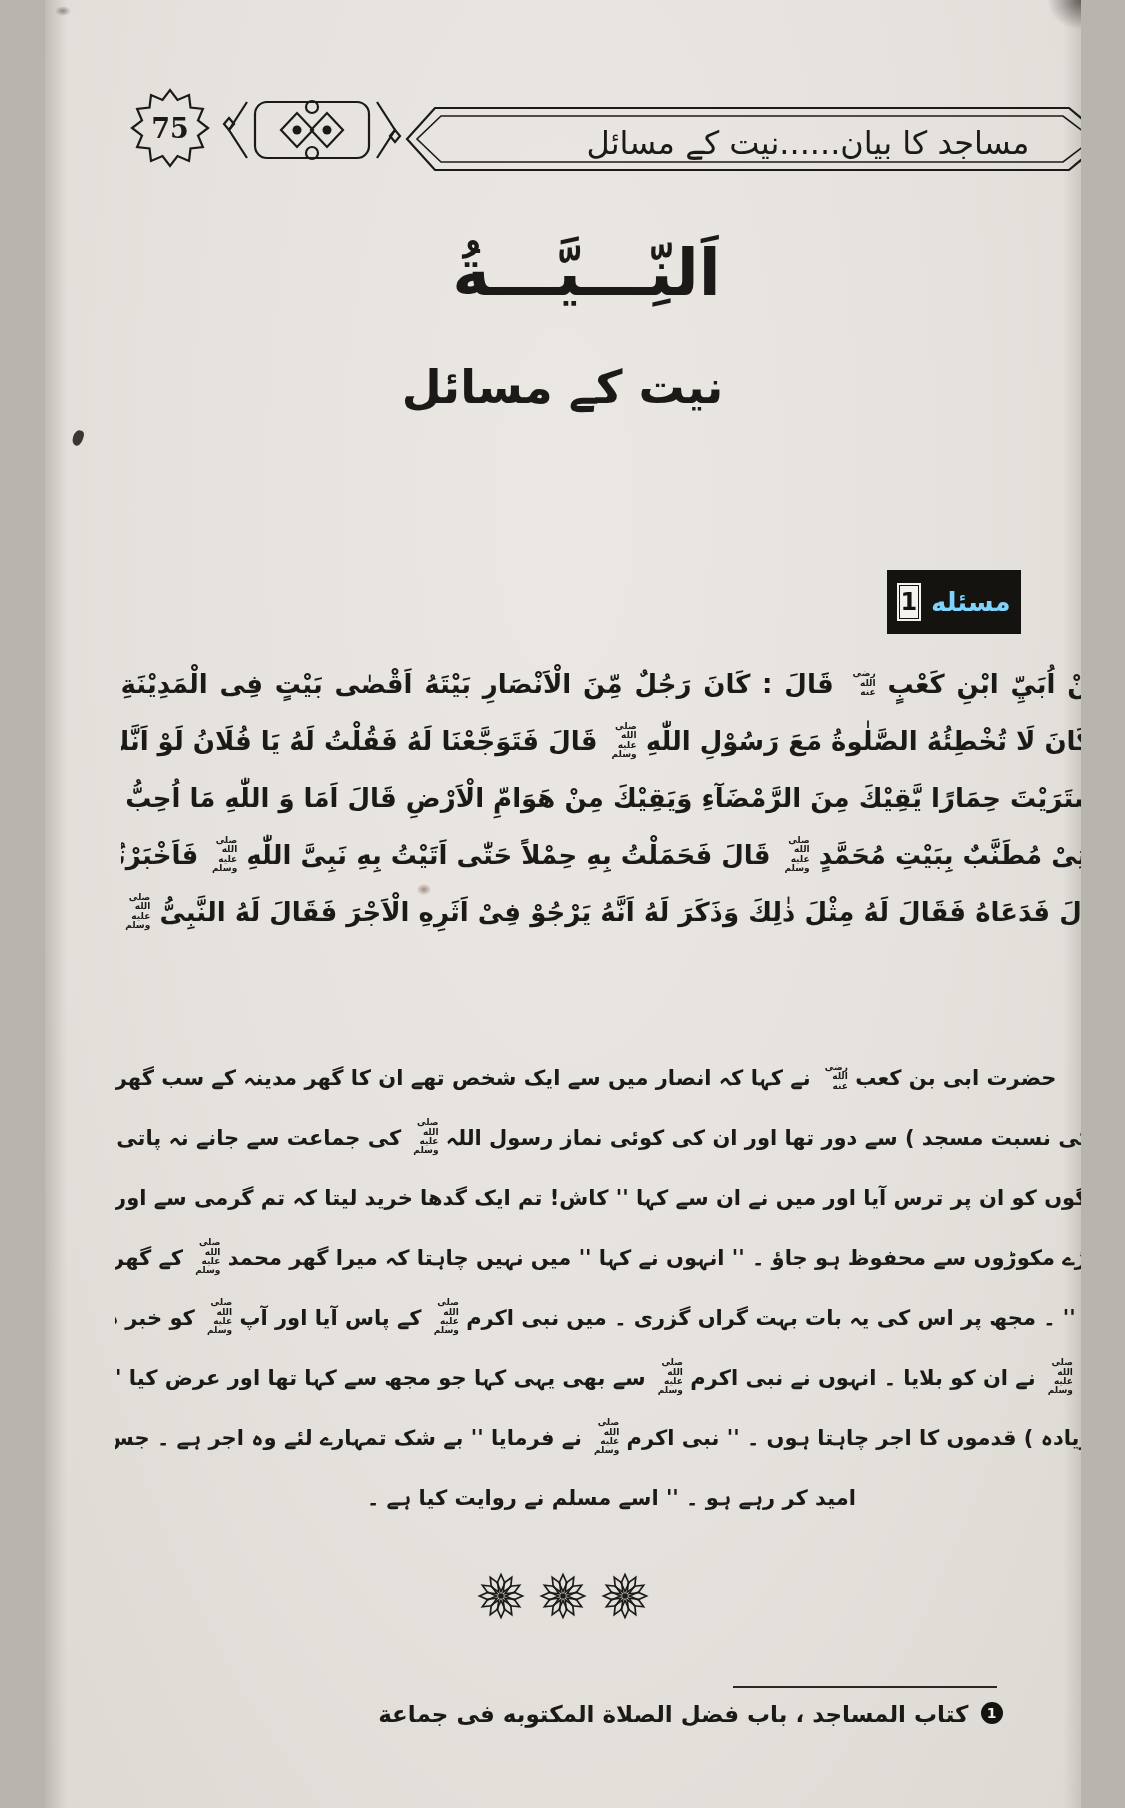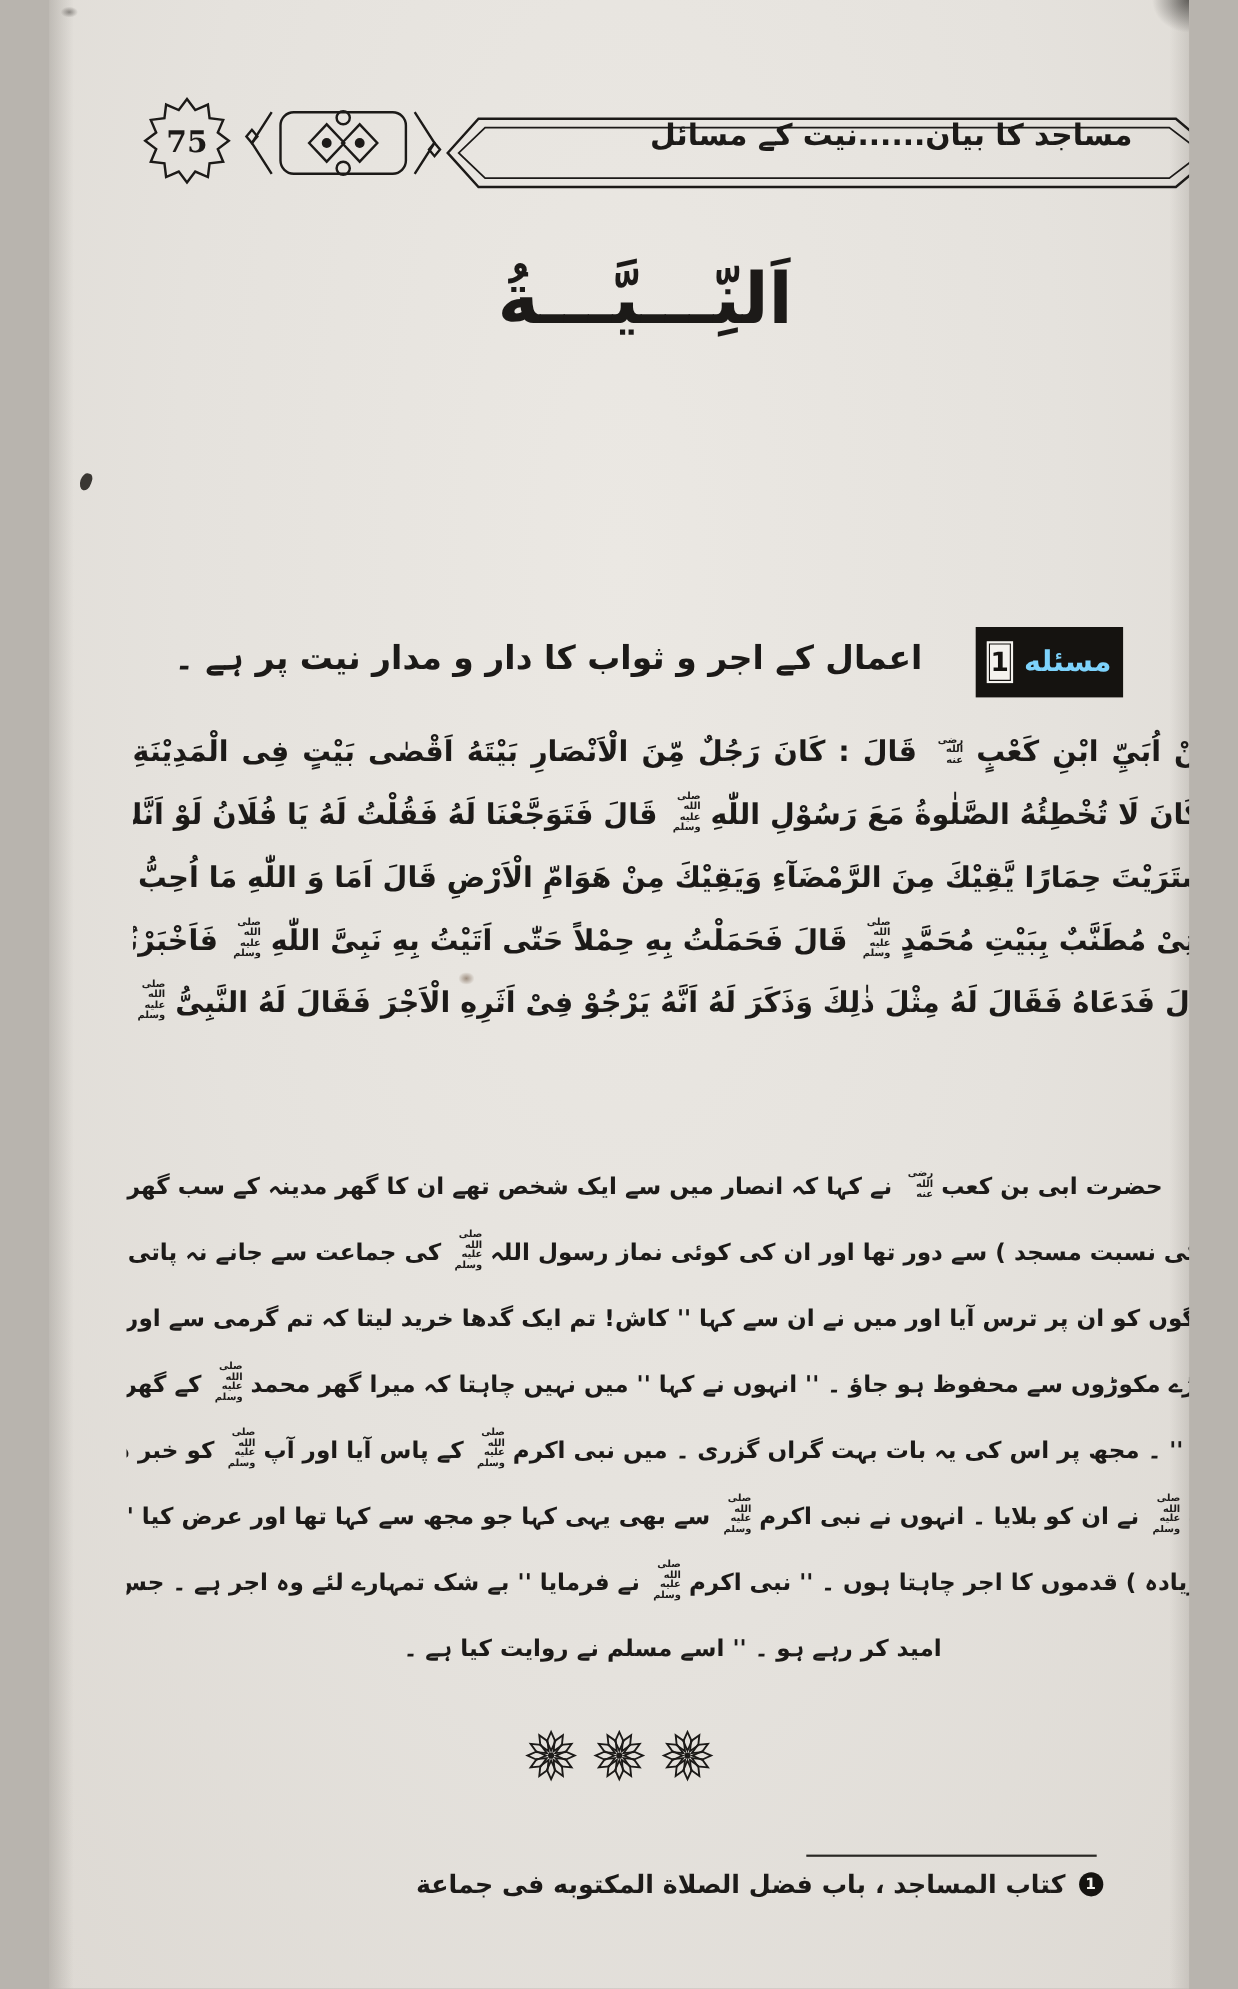--- a/index.html
+++ b/index.html
@@ -14,25 +14,25 @@
       linear-gradient(90deg, rgba(105,100,93,.28) 0, rgba(105,100,93,0) 22px),
       linear-gradient(270deg, rgba(105,100,93,.18) 0, rgba(105,100,93,0) 18px),
       radial-gradient(ellipse at 50% 28%, #ebe8e3 0%, #e5e2dd 55%, #ddd9d3 100%);
   }
   
   .badge{position:absolute;left:84px;top:88px;}
   .badge text{font-family:"DejaVu Serif",serif;font-weight:bold;font-size:27px;fill:#1c1a18;}
   .ornament{position:absolute;left:172px;top:94px;}
   .banner{position:absolute;left:360px;top:104px;}
   .banner-text{
-    position:absolute;left:360px;top:88px;width:703px;height:70px;
+    position:absolute;left:360px;top:108px;width:703px;height:70px;
     display:flex;align-items:center;justify-content:flex-start;
     direction:rtl;padding:0 0 0 0;box-sizing:border-box;
     padding-right:78px;
-    font-size:27px;font-weight:bold;letter-spacing:0;
+    font-size:32px;font-weight:normal;letter-spacing:0;
   }
   
   .main-title{
     position:absolute;top:236px;left:0;width:100%;
     text-align:center;direction:rtl;
     font-size:64px;font-weight:bold;padding-left:24px;
   }
   .subtitle{
     position:absolute;top:360px;left:0;width:100%;
     text-align:center;direction:rtl;
@@ -148,26 +148,26 @@
     </svg>
 
     <svg class="banner" width="703" height="70" viewBox="0 0 703 70">
       <polygon class="stroked" points="30,4 664,4 701,35 664,66 30,66 2,35"></polygon>
       <polygon class="stroked" points="36,12 658,12 688,35 658,58 36,58 12,35" style="stroke-width:1.6"></polygon>
     </svg>
     <div class="banner-text">مساجد کا بیان......نیت کے مسائل</div>
   </div>
 
   <div class="main-title">اَلنِّـــيَّـــةُ</div>
+  <div class="subtitle">نیت کے مسائل</div>
 
   <div class="masla-box">
     <span class="masla-label">مسئله</span>
     <span class="masla-number">1</span>
   </div>
-  <div class="masla-heading">اعمال کے اجر و ثواب کا دار و مدار نیت پر ہے ۔</div>
 
   <div class="hadith">
     <div class="line">عَنْ اُبَيِّ ابْنِ كَعْبٍ <span class="saw">رضى الله عنه</span> قَالَ : كَانَ رَجُلٌ مِّنَ الْاَنْصَارِ بَيْتَهُ اَقْصٰى بَيْتٍ فِى الْمَدِيْنَةِ</div>
     <div class="line">فَكَانَ لَا تُخْطِئُهُ الصَّلٰوةُ مَعَ رَسُوْلِ اللّٰهِ <span class="saw">صلى الله عليه وسلم</span> قَالَ فَتَوَجَّعْنَا لَهُ فَقُلْتُ لَهُ يَا فُلَانُ لَوْ اَنَّكَ</div>
     <div class="line">اشْتَرَيْتَ حِمَارًا يَّقِيْكَ مِنَ الرَّمْضَآءِ وَيَقِيْكَ مِنْ هَوَامِّ الْاَرْضِ قَالَ اَمَا وَ اللّٰهِ مَا اُحِبُّ اَنَّ</div>
     <div class="line">بَيْتِىْ مُطَنَّبٌ بِبَيْتِ مُحَمَّدٍ <span class="saw">صلى الله عليه وسلم</span> قَالَ فَحَمَلْتُ بِهِ حِمْلاً حَتّٰى اَتَيْتُ بِهِ نَبِىَّ اللّٰهِ <span class="saw">صلى الله عليه وسلم</span> فَاَخْبَرْتُهُ</div>
     <div class="line">قَالَ فَدَعَاهُ فَقَالَ لَهُ مِثْلَ ذٰلِكَ وَذَكَرَ لَهُ اَنَّهُ يَرْجُوْ فِىْ اَثَرِهِ الْاَجْرَ فَقَالَ لَهُ النَّبِىُّ <span class="saw">صلى الله عليه وسلم</span> اِنَّ</div>
   </div>
 
   <div class="urdu">

